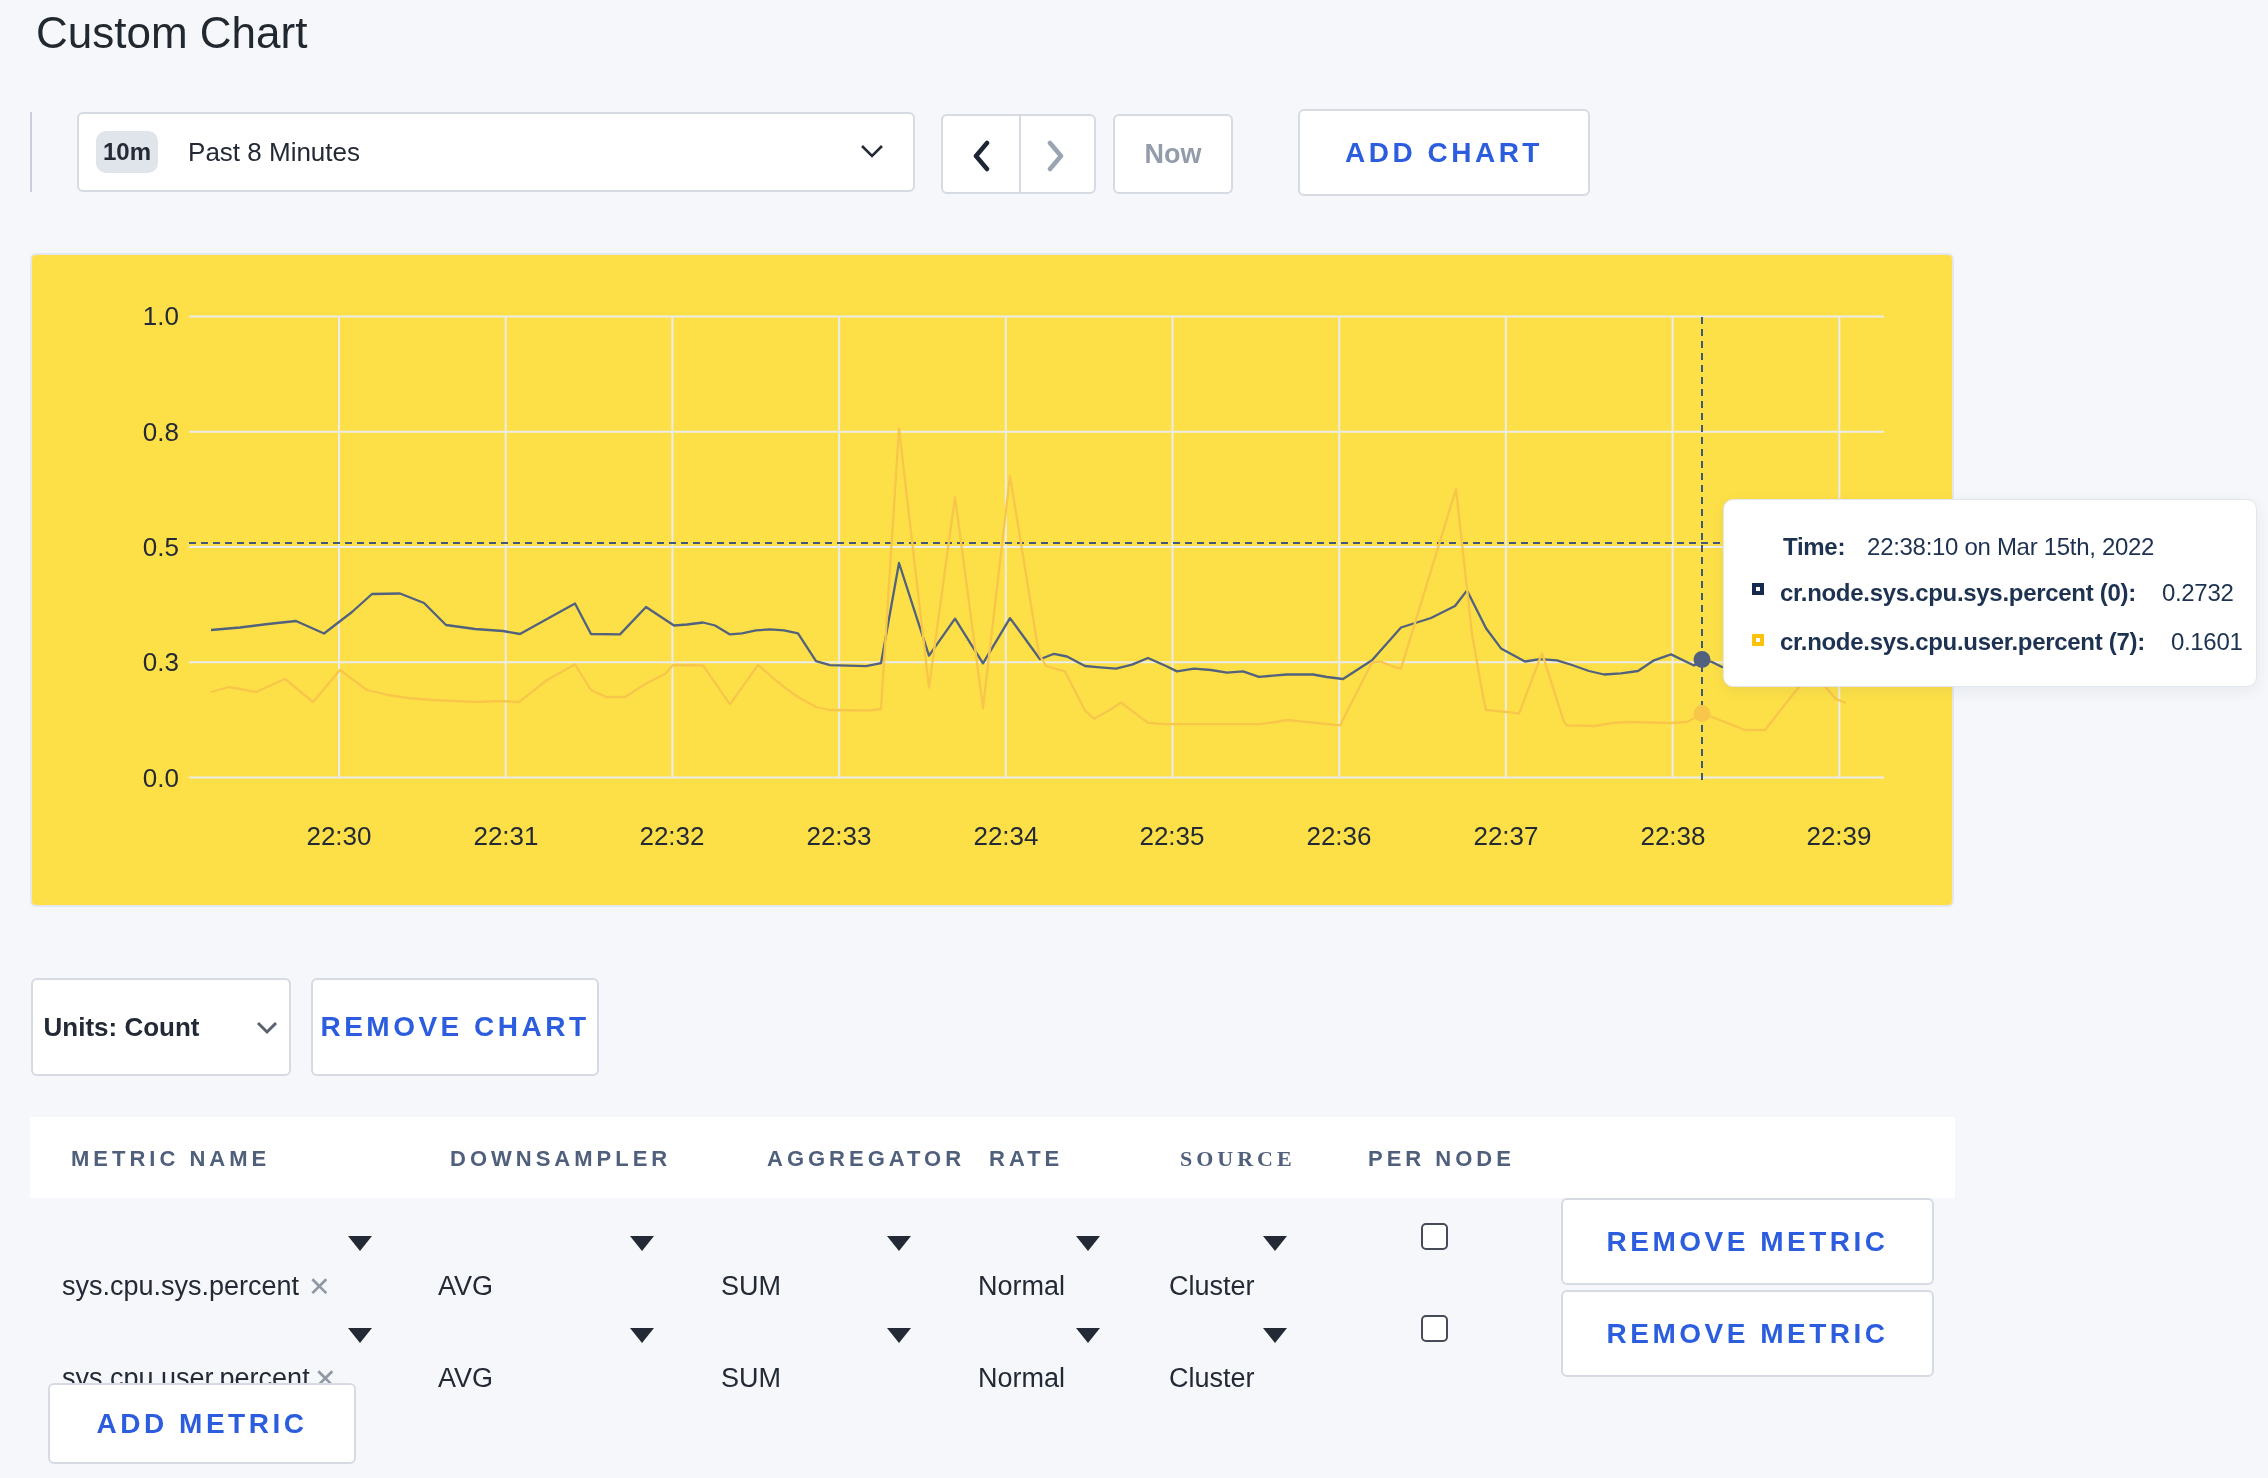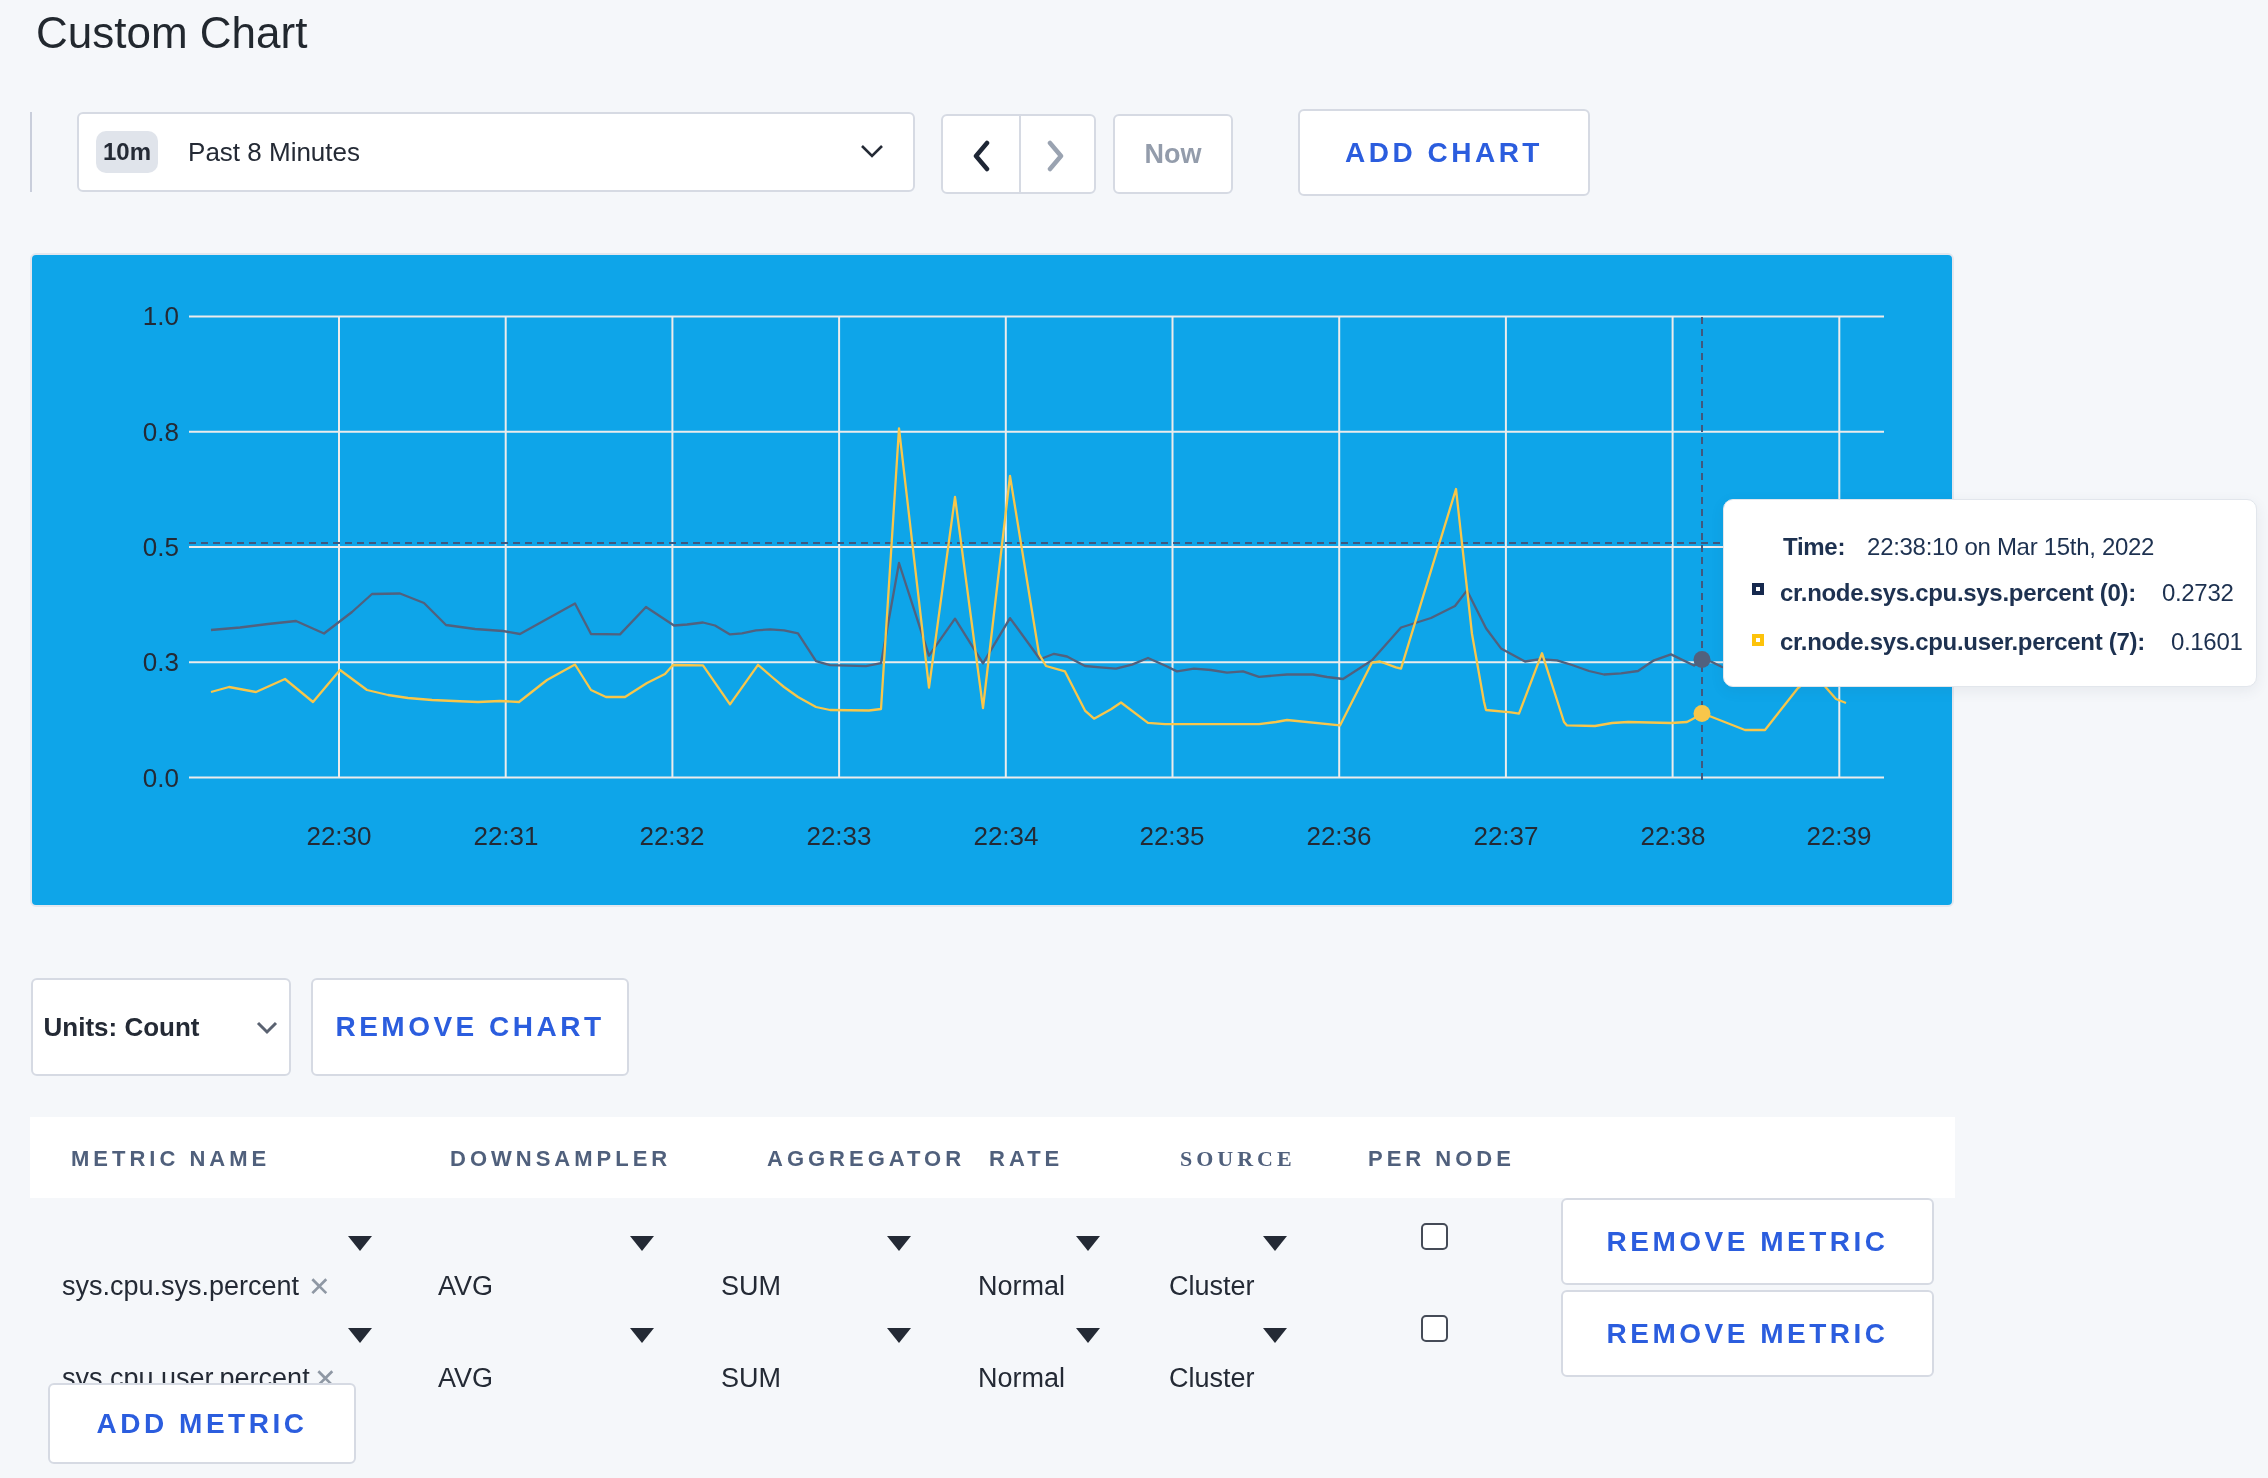--- a/index.html
+++ b/index.html
@@ -40,21 +40,21 @@
 </div>
 
 <div class="btn" style="left:1113px;top:114px;width:120px;height:80px;">
   <span style="font-size:27px;color:#939cab;font-weight:bold;">Now</span>
 </div>
 
 <div class="btn" style="left:1298px;top:109px;width:292px;height:87px;">
   <span class="blue">ADD CHART</span>
 </div>
 
-<div class="abs" style="left:30px;top:253px;width:1924px;height:654px;background:#0ea5e9;border:2px solid #e4e7ee;border-radius:6px;overflow:hidden;">
+<div class="abs" style="left:30px;top:253px;width:1924px;height:654px;background:#fde047;border:2px solid #e4e7ee;border-radius:6px;overflow:hidden;">
 <svg width="1924" height="654" viewBox="0 0 1924 654" style="position:absolute;left:-2px;top:-2px">
 <style>.tick{font:26px "Liberation Sans",sans-serif;fill:#242a35;}</style>
 <line x1="159" y1="63.5" x2="1854" y2="63.5" stroke="#ececec" stroke-width="2"></line>
 <line x1="159" y1="178.8" x2="1854" y2="178.8" stroke="#ececec" stroke-width="2"></line>
 <line x1="159" y1="294.0" x2="1854" y2="294.0" stroke="#ececec" stroke-width="2"></line>
 <line x1="159" y1="409.2" x2="1854" y2="409.2" stroke="#ececec" stroke-width="2"></line>
 <line x1="159" y1="524.5" x2="1854" y2="524.5" stroke="#ececec" stroke-width="2"></line>
 <line x1="309.0" y1="63.5" x2="309.0" y2="524.5" stroke="#ececec" stroke-width="2"></line>
 <line x1="475.7" y1="63.5" x2="475.7" y2="524.5" stroke="#ececec" stroke-width="2"></line>
 <line x1="642.4" y1="63.5" x2="642.4" y2="524.5" stroke="#ececec" stroke-width="2"></line>
@@ -96,21 +96,21 @@
   <div style="position:absolute;left:28px;top:134px;width:12px;height:12px;border:4px solid #fdc30a;"></div>
   <div class="ttrow" style="left:56px;top:128px;"><b>cr.node.sys.cpu.user.percent (7):</b><span class="ttval">0.1601</span></div>
 </div>
 
 <div class="btn" style="left:31px;top:978px;width:260px;height:98px;gap:39px;">
   <span style="font-size:26px;font-weight:bold;">Units: Count</span>
   <svg style="margin-left:18px;" width="22" height="15" viewBox="0 0 22 15">
       <path d="M2 3 L11 12 L20 3" fill="none" stroke="#5a6271" stroke-width="3"></path>
     </svg>
 </div>
-<div class="btn" style="left:311px;top:978px;width:318px;height:98px;">
+<div class="btn" style="left:311px;top:978px;width:288px;height:98px;">
   <span class="blue">REMOVE CHART</span>
 </div>
 
 <div class="abs" style="left:30px;top:1117px;width:1925px;height:81px;background:#fff;"></div>
 <div class="hdr" style="left:71px;">METRIC NAME</div>
 <div class="hdr" style="left:450px;">DOWNSAMPLER</div>
 <div class="hdr" style="left:767px;">AGGREGATOR</div>
 <div class="hdr" style="left:989px;">RATE</div>
 <div class="hdr" style="left:1180px;font-family:Liberation Serif, serif;">SOURCE</div>
 <div class="hdr" style="left:1368px;">PER NODE</div>

